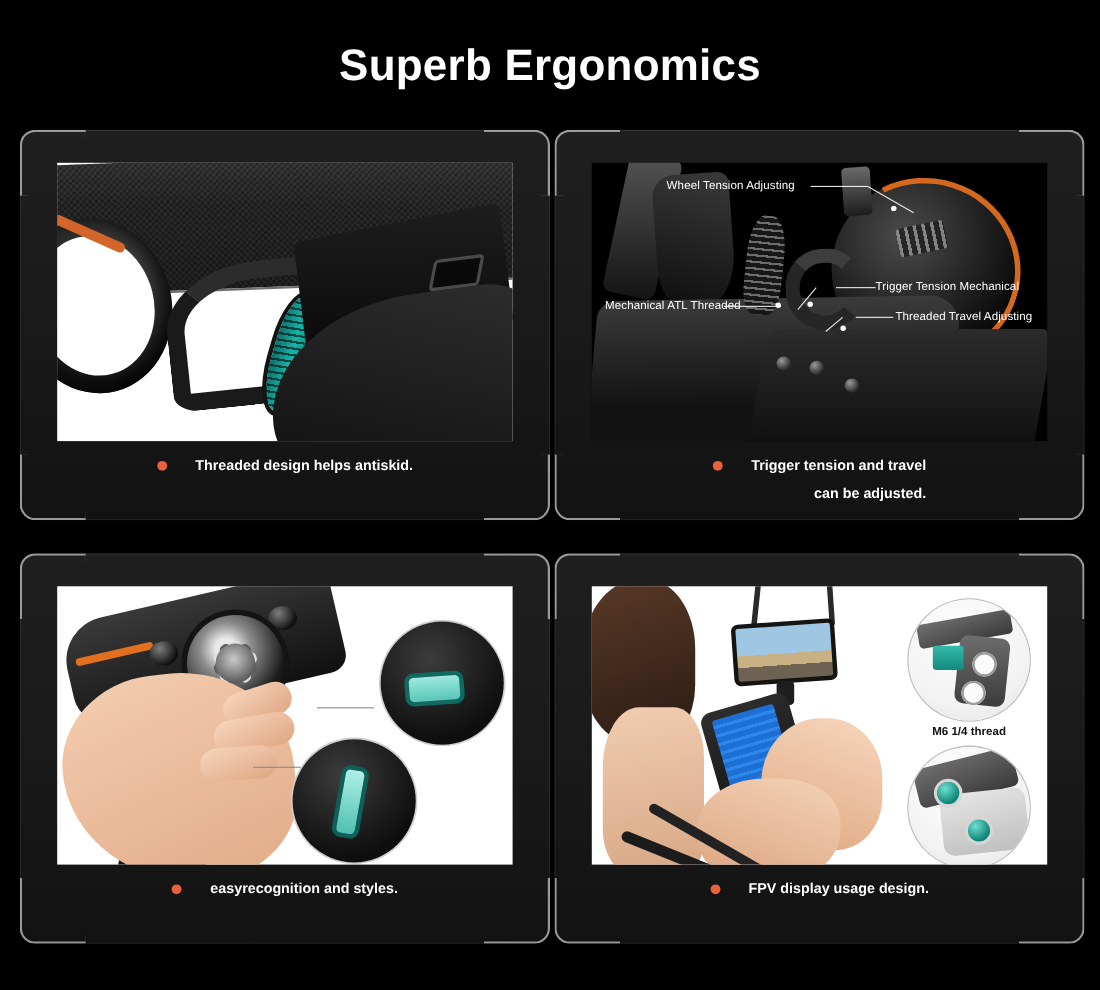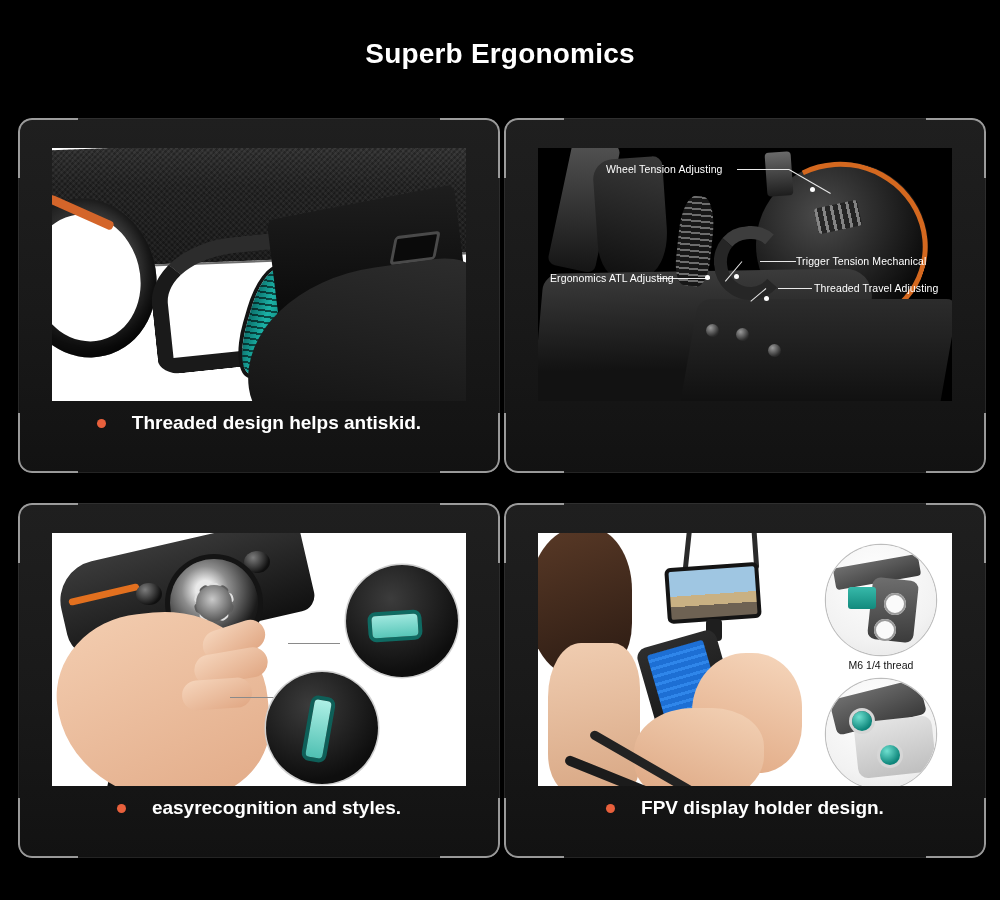--- a/index.html
+++ b/index.html
@@ -9,21 +9,21 @@
     font-family: "Liberation Sans", sans-serif;
     overflow: hidden;
   }
   .page { position: relative; width: 1000px; height: 900px; background: #000; }
 
   
   .title {
     position: absolute; top: 38px; left: 0; width: 1000px;
     text-align: center;
     color: #ffffff;
-    font-size: 28px;
+    font-size: 40px;
     font-weight: 700;
     letter-spacing: 0.2px;
   }
 
   
   .grid {
     position: absolute;
     top: 118px; left: 18px;
     width: 968px; height: 768px;
     display: grid;
@@ -95,21 +95,21 @@
   }
   .bullet {
     width: 9px; height: 9px; border-radius: 50%;
     background: #e8603c;
     flex: 0 0 auto;
     margin-top: 9px;
     margin-right: 26px;
   }
   .caption-text {
     color: #ffffff;
-    font-size: 19px;
+    font-size: 13px;
     font-weight: 600;
     line-height: 26px;
     text-align: right;
     max-width: 330px;
   }
   .caption-text .l2 { display: block; }
 
   
   .p1 { background:#fff; }
   .p1 .body {
@@ -416,21 +416,21 @@
     position:absolute; left:22px; top:42px; width:28px; height:22px;
     background: linear-gradient(180deg,#37b9aa,#128a7d); border-radius:3px;
   }
   .p4 .tealscrew {
     position:absolute; border-radius:50%;
     background: radial-gradient(circle at 35% 30%, #6fe0d0, #0d857a 70%);
     box-shadow: 0 0 0 3px #d6d6d6;
   }
   .p4 .dlabel {
     position:absolute; width:146px; text-align:center;
-    color:#111; font-size:10.5px; font-weight:400; right:-2px;
+    color:#111; font-size:10.5px; font-weight:700; right:-2px;
   }
   .p4 .dl1 { top:126px; }
 </style>
 </head>
 <body>
 
 <div class="page">
 
   <div class="title">Superb Ergonomics</div>
 
@@ -490,24 +490,31 @@
 
         <div class="leader" style="left:120px; top:130px; width:52px;"></div>
         <div class="dot" style="left:167px; top:127px;"></div>
 
         <div class="leader" style="left:240px; top:140px; width:34px;"></div>
         <div class="leader" style="left:228px; top:140px; width:20px; transform:rotate(140deg);"></div>
         <div class="dot" style="left:226px; top:148px;"></div>
 
         <div class="anno" style="left:68px; top:15px;">Wheel Tension Adjusting</div>
         <div class="anno" style="left:258px; top:107px;">Trigger Tension Mechanical</div>
-        <div class="anno" style="left:12px; top:124px;">Ergonomics ATL Adjusting</div>
+        <div class="anno" style="left:12px; top:124px;">Mechanical ATL Threaded</div>
         <div class="anno" style="left:276px; top:134px;">Threaded Travel Adjusting</div>
       </div>
 
+      <div class="caption">
+        <span class="bullet"></span>
+        <span class="caption-text">
+          <span>Trigger tension and travel</span>
+          <span class="l2">can be adjusted.</span>
+        </span>
+      </div>
     </div>
 
     <div class="card">
       <div class="corners-bottom"></div>
 
       <div class="photo p3">
         <div class="tx"></div>
         <div class="txorange"></div>
         <div class="knobA"></div>
         <div class="knobB"></div>
@@ -583,20 +590,20 @@
             <div class="tealscrew" style="left:26px; top:32px; width:20px; height:20px;"></div>
             <div class="tealscrew" style="left:54px; top:66px; width:20px; height:20px;"></div>
           </div>
 
         </div>
       </div>
 
       <div class="caption">
         <span class="bullet"></span>
         <span class="caption-text">
-          <span>FPV display holder design.</span>
+          <span>FPV display usage design.</span>
           <span class="l2"></span>
         </span>
       </div>
     </div>
 
   </div>
 </div>
 
 </body></html>

